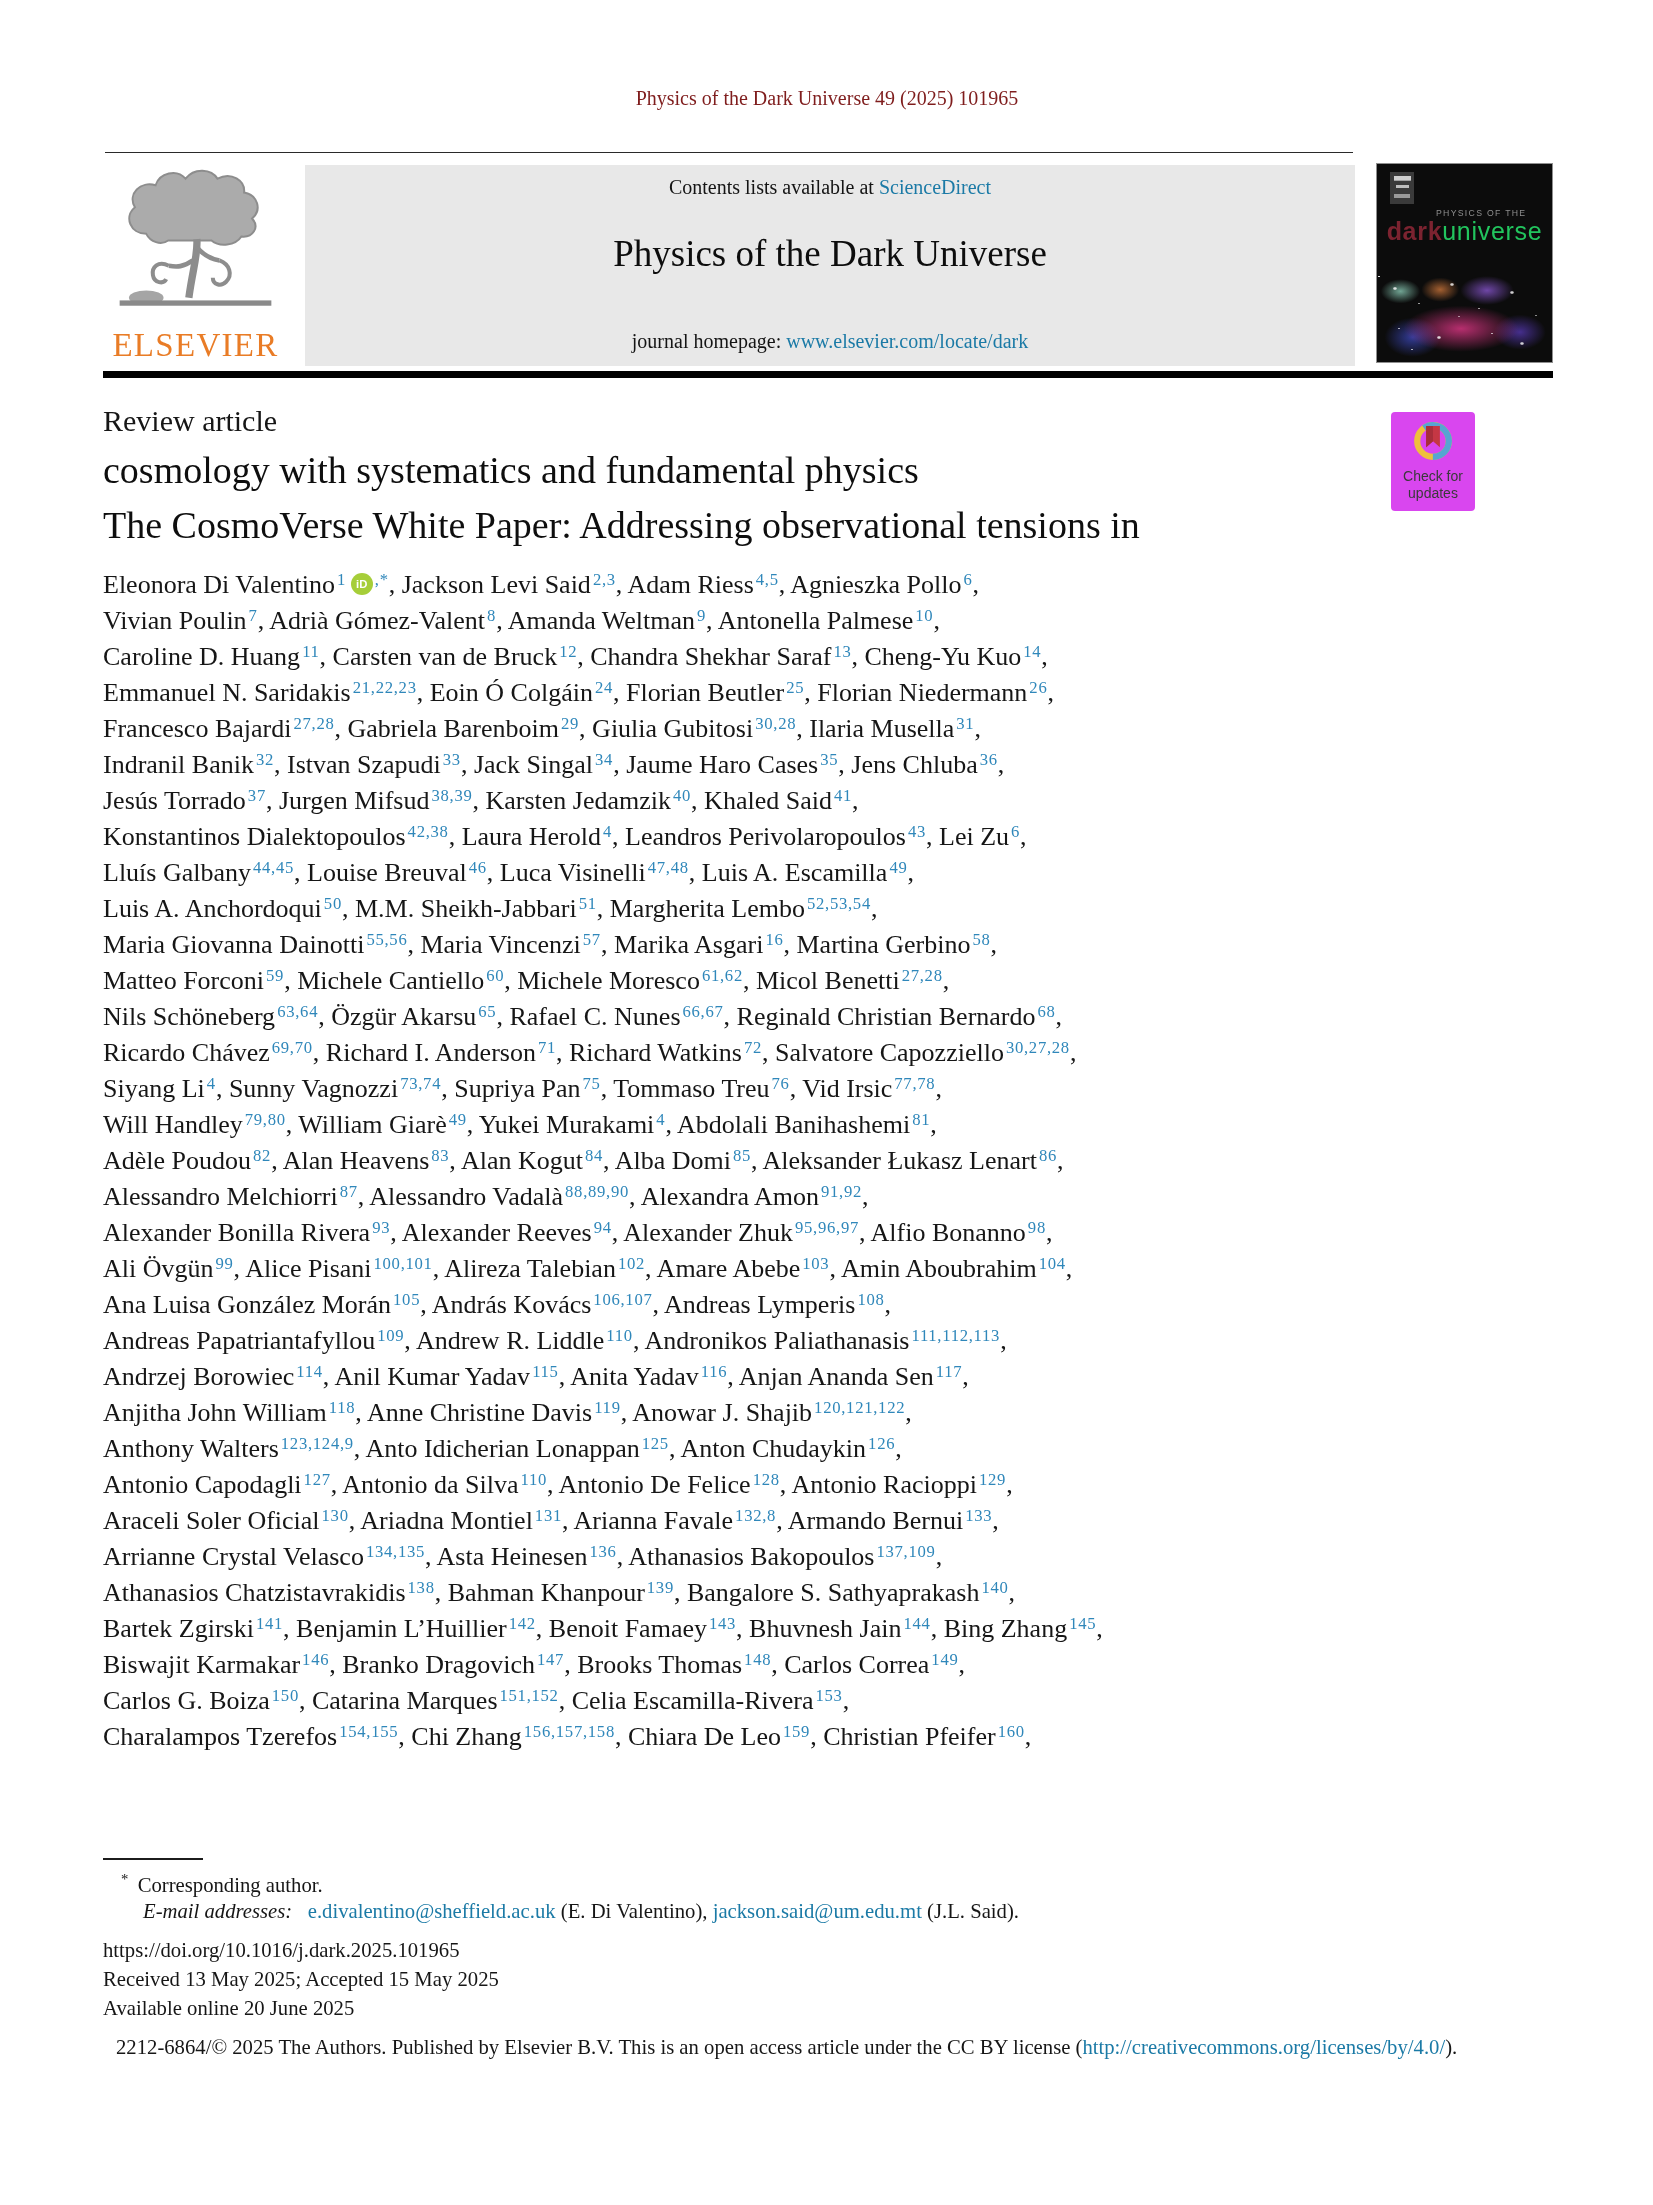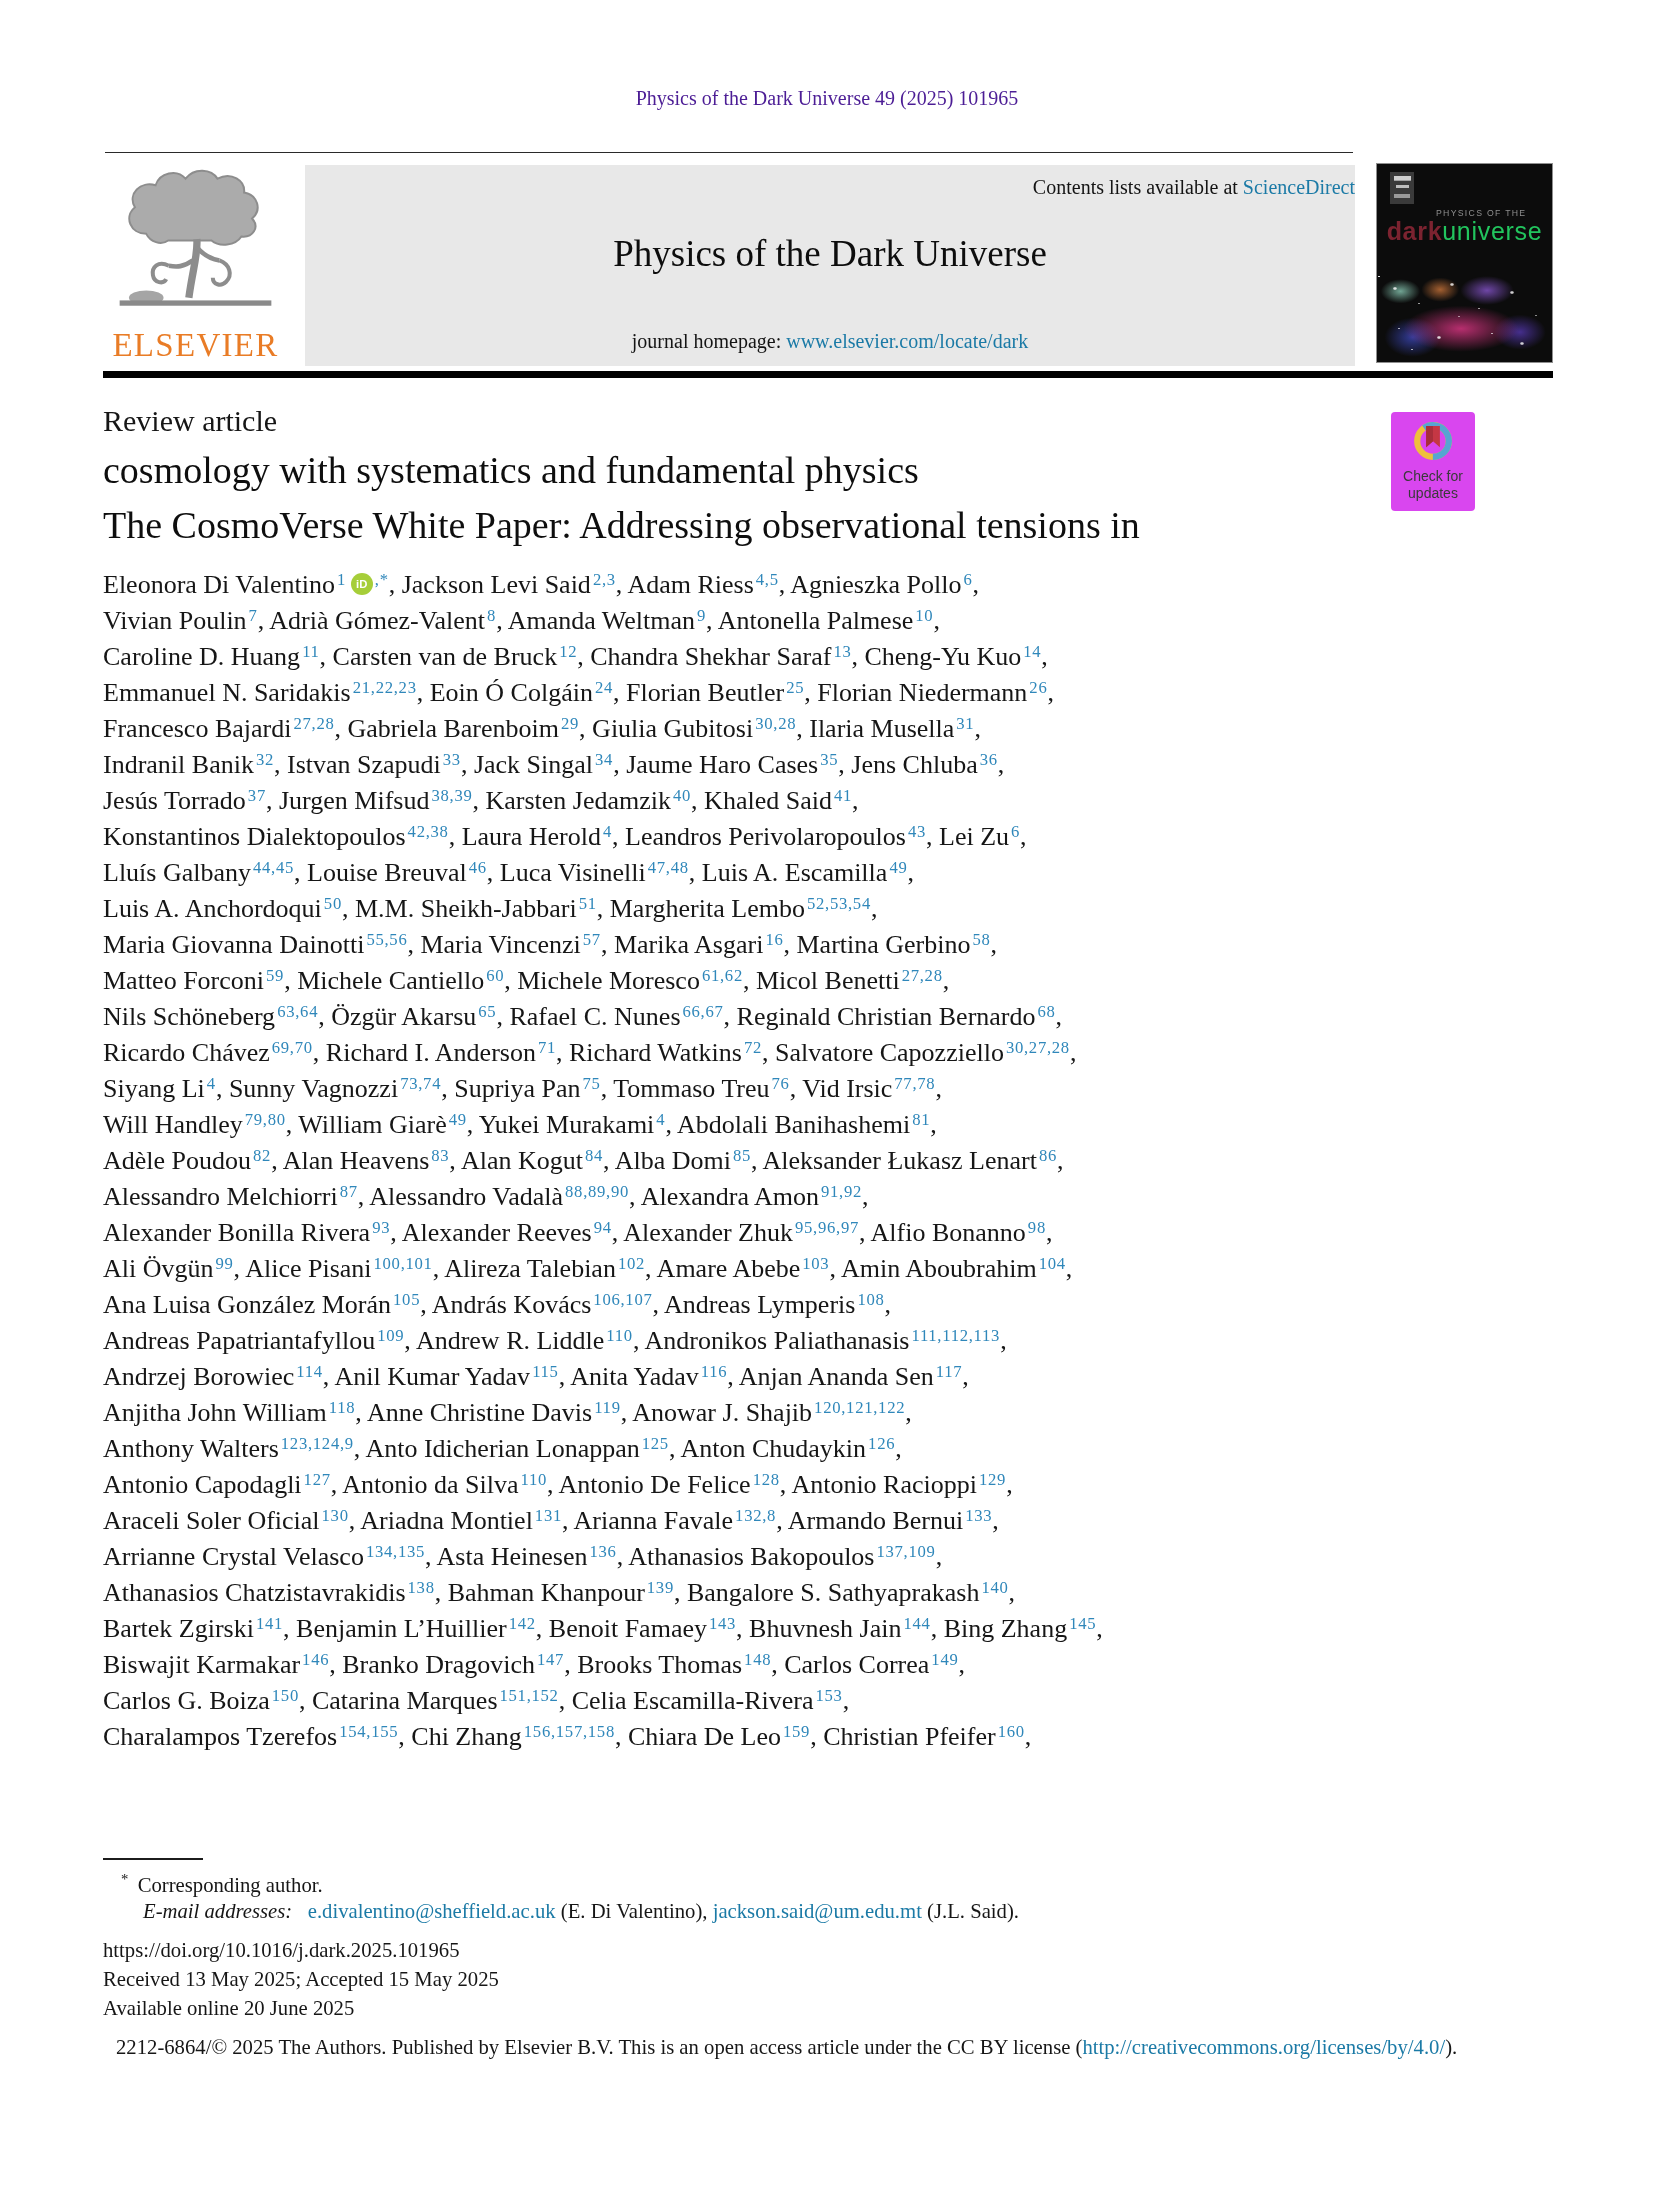--- a/index.html
+++ b/index.html
@@ -1,33 +1,33 @@
 <!DOCTYPE html>
 <html style="font-size:10.7px"><head>
 <meta charset="utf-8">
 <style>
   html,body{margin:0;padding:0;background:#ffffff;}
   .page{position:relative;width:1654px;height:2205px;background:#ffffff;
         font-family:"Liberation Serif", serif;color:#161616;overflow:hidden;}
 
   
   .journal-ref{position:absolute;top:87px;left:0;width:100%;text-align:center;
-               font-size:20px;color:#4c1d95;}
+               font-size:20px;color:#7f1d1d;}
 
   .top-rule{position:absolute;top:152px;left:105px;width:1248px;height:1.3px;background:#2a2a2a;}
 
   
   .logo{position:absolute;left:101px;top:167px;width:189px;height:200px;}
   .logo svg{display:block;margin:0 auto;}
   .wordmark{margin-top:1.3px;text-align:center;font-size:33px;letter-spacing:1.3px;
             color:#e97c26;font-family:"Liberation Serif",serif;transform:scaleY(1.04);}
 
   
   .banner{position:absolute;left:305px;top:165px;width:1050px;height:201px;background:#e8e8e8;}
-  .banner .contents{position:absolute;top:10.7px;left:0;width:100%;text-align:right;font-size:20px;color:#141414;}
+  .banner .contents{position:absolute;top:10.7px;left:0;width:100%;text-align:center;font-size:20px;color:#141414;}
   .banner .contents a{color:#1b7aa6;text-decoration:none;}
   .banner .jtitle{position:absolute;top:67px;left:0;width:100%;text-align:center;font-size:37px;color:#0d0d0d;}
   .banner .homepage{position:absolute;bottom:13.3px;left:0;width:100%;text-align:center;font-size:20px;color:#141414;}
   .link{color:#1b7aa6;text-decoration:none;cursor:pointer;}
 
   
   .cover{position:absolute;left:1376px;top:163px;width:177px;height:200px;background:#0c0c0c;
          border:0.7px solid #8f8f8f;box-sizing:border-box;font-family:"Liberation Sans",sans-serif;}
   .cover .mini-logo{position:absolute;left:13.3px;top:8px;width:24px;height:32px;background:#3a3a3a;
         background-image:linear-gradient(#cfcfcf 0 0),linear-gradient(#bdbdbd 0 0),linear-gradient(#9a9a9a 0 0);

